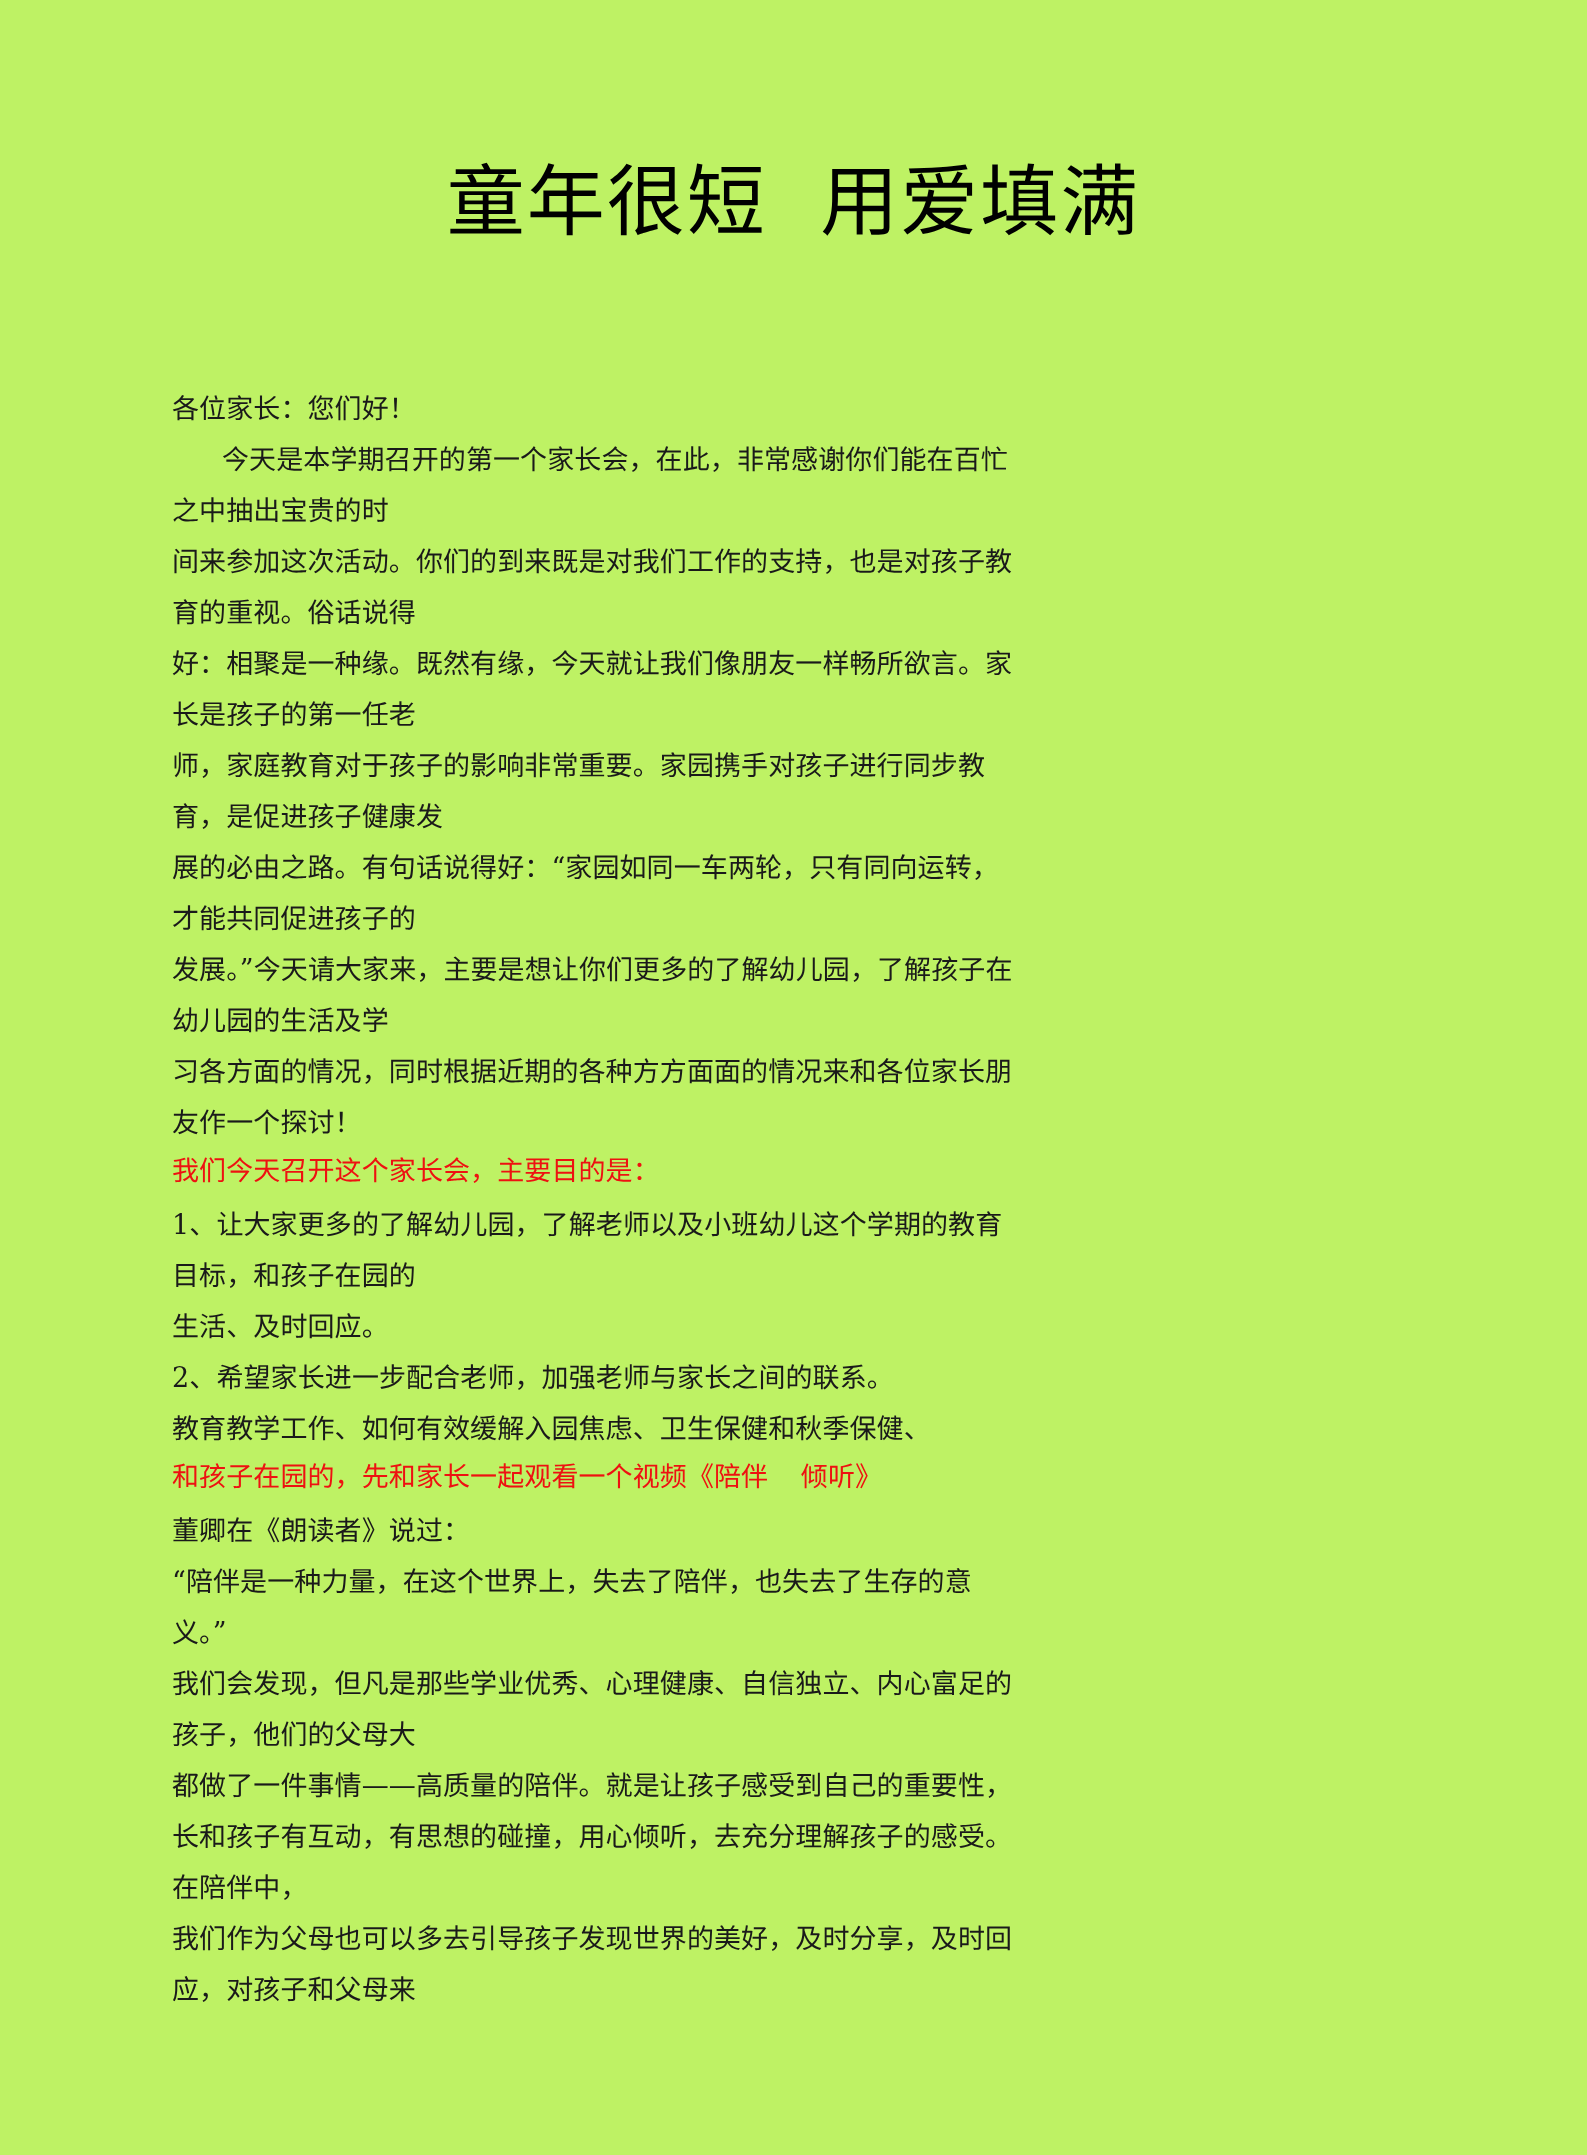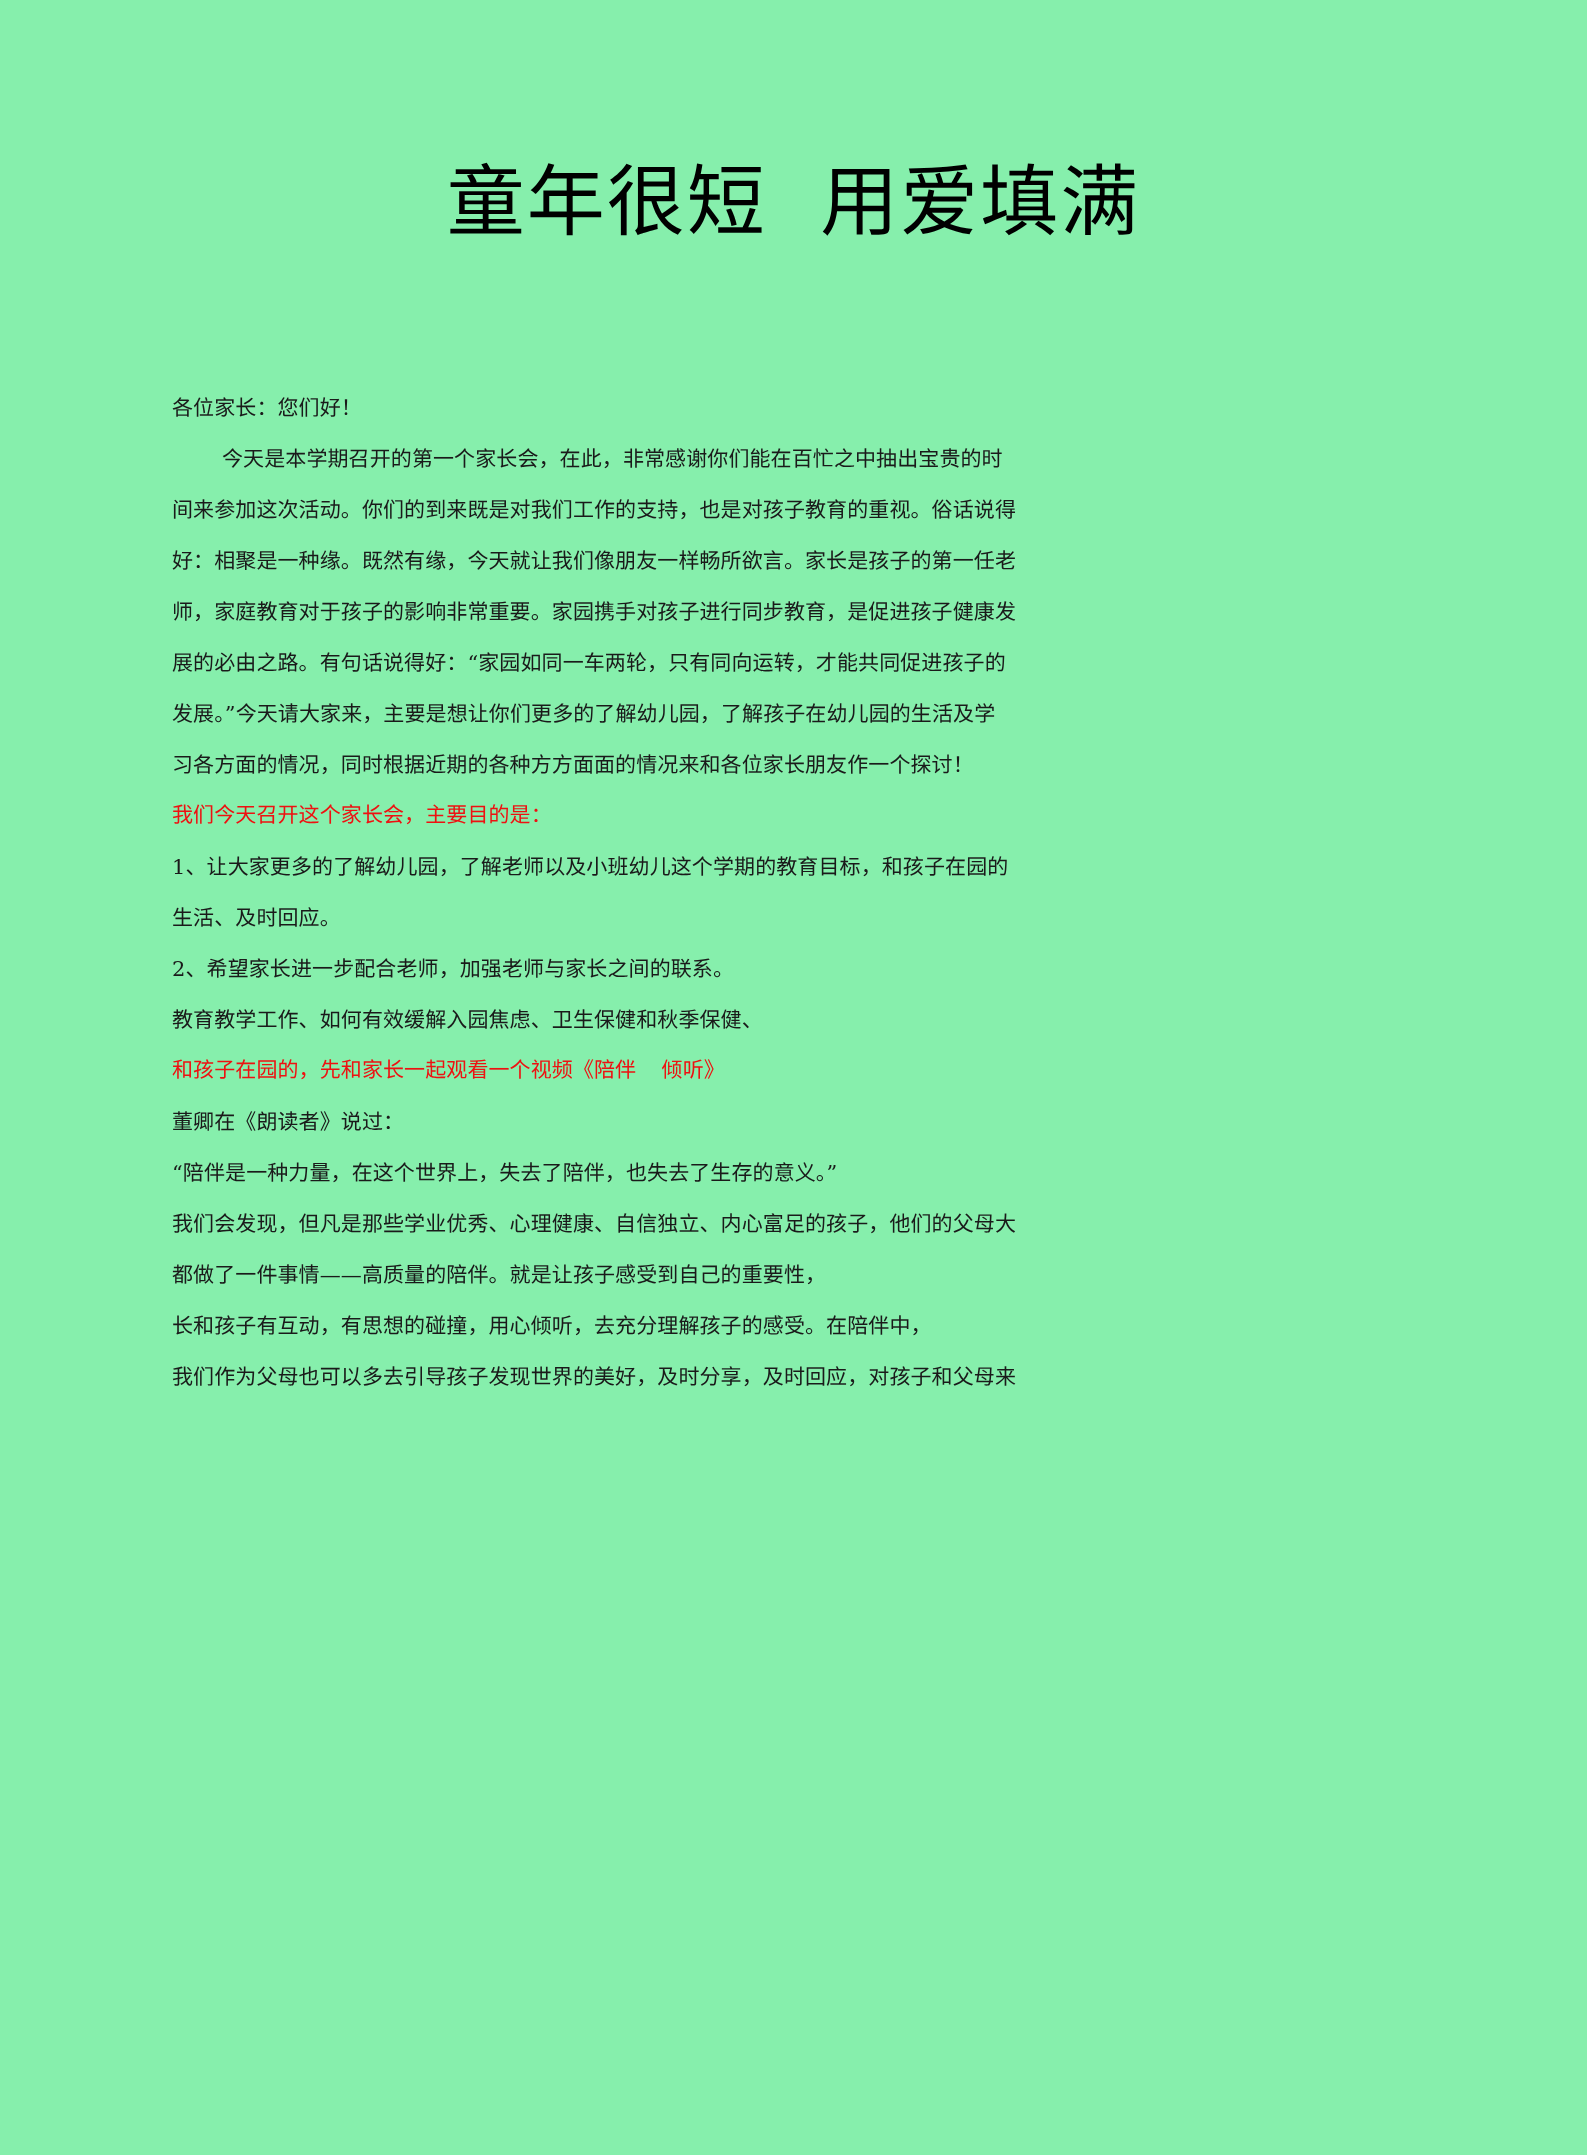--- a/index.html
+++ b/index.html
@@ -7,21 +7,21 @@
     margin: 0;
     padding: 0;
     background: #ffffff;
   }
 
   .page {
     position: relative;
     width: 1587px;
     height: 2155px;
     margin: 0 auto;
-    background: #86efac;
+    background: #bef264;
     box-sizing: border-box;
     overflow: hidden;
     font-family: "DejaVu Serif", "Liberation Serif", serif;
   }
 
   
   .doc-title {
     position: absolute;
     top: 108px;
     left: 0;
@@ -39,21 +39,21 @@
   
   .body-block {
     position: absolute;
     top: 383px;
     left: 172px;
     width: 848px;
     color: #000000;
   }
 
   .ln {
-    font-size: 21px;
+    font-size: 27px;
     line-height: 51px;
     color: #1a1a1a;
     white-space: pre-wrap;
     word-break: break-all;
     letter-spacing: 0.1px;
   }
 
   .ln.red {
     color: #ee1111;
     font-family: Liberation Mono, monospace;

